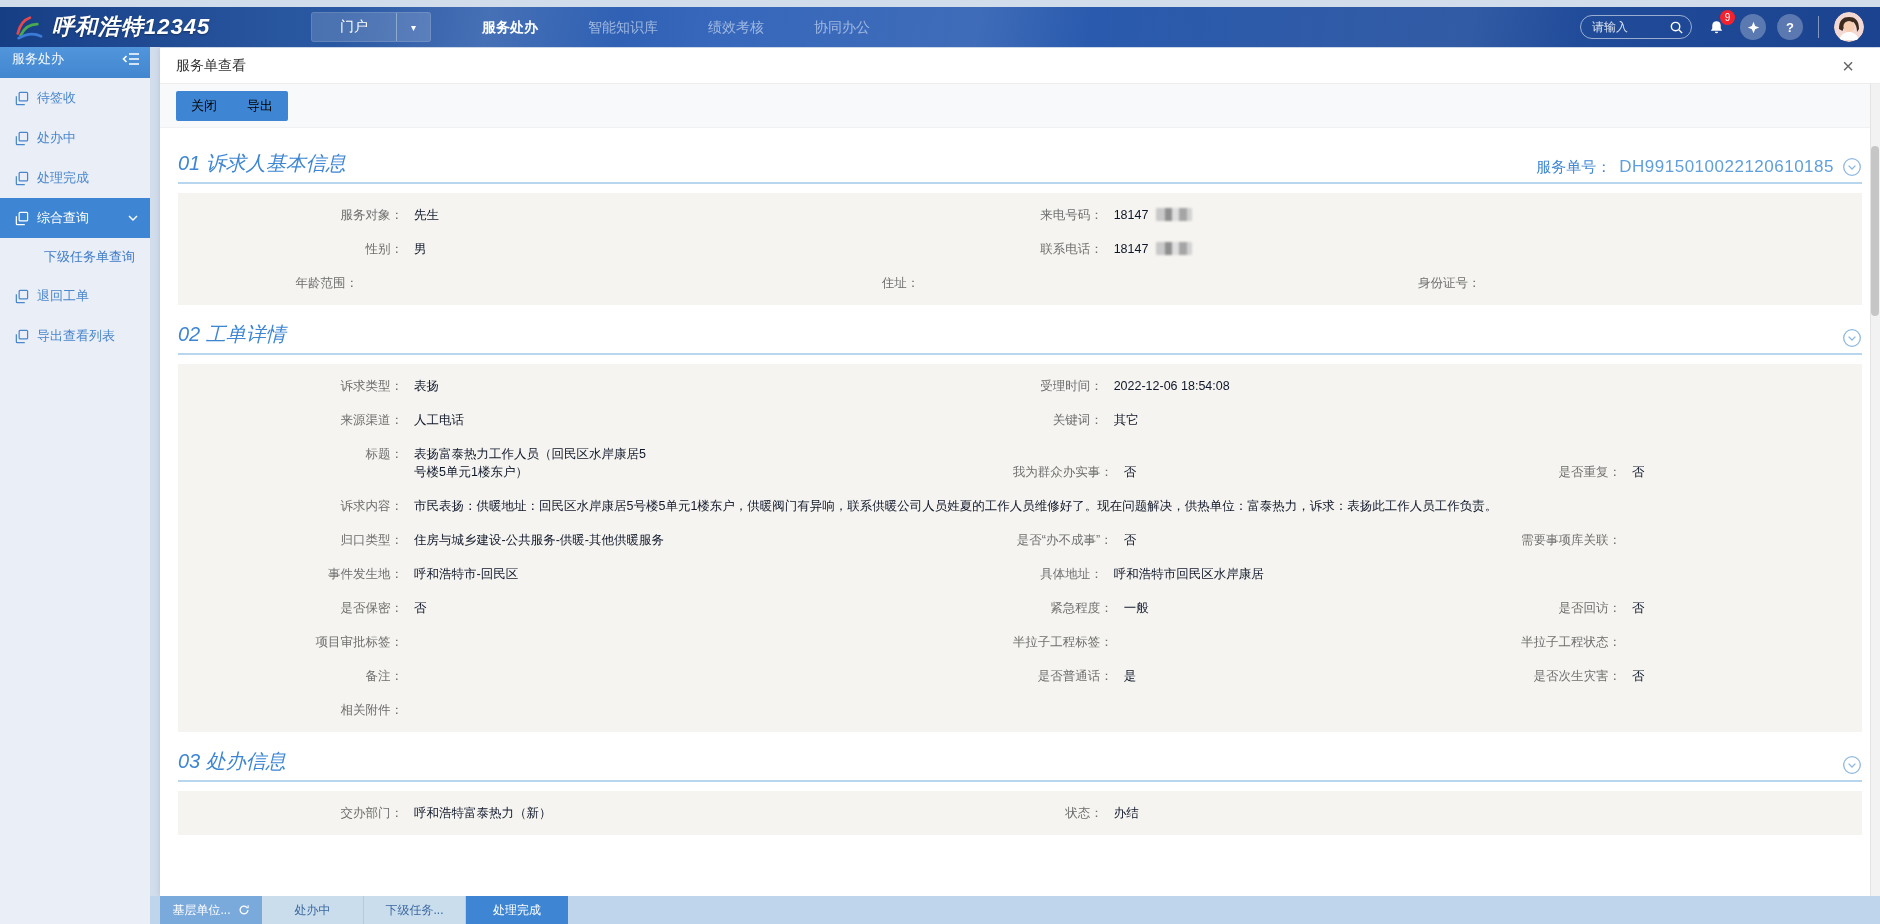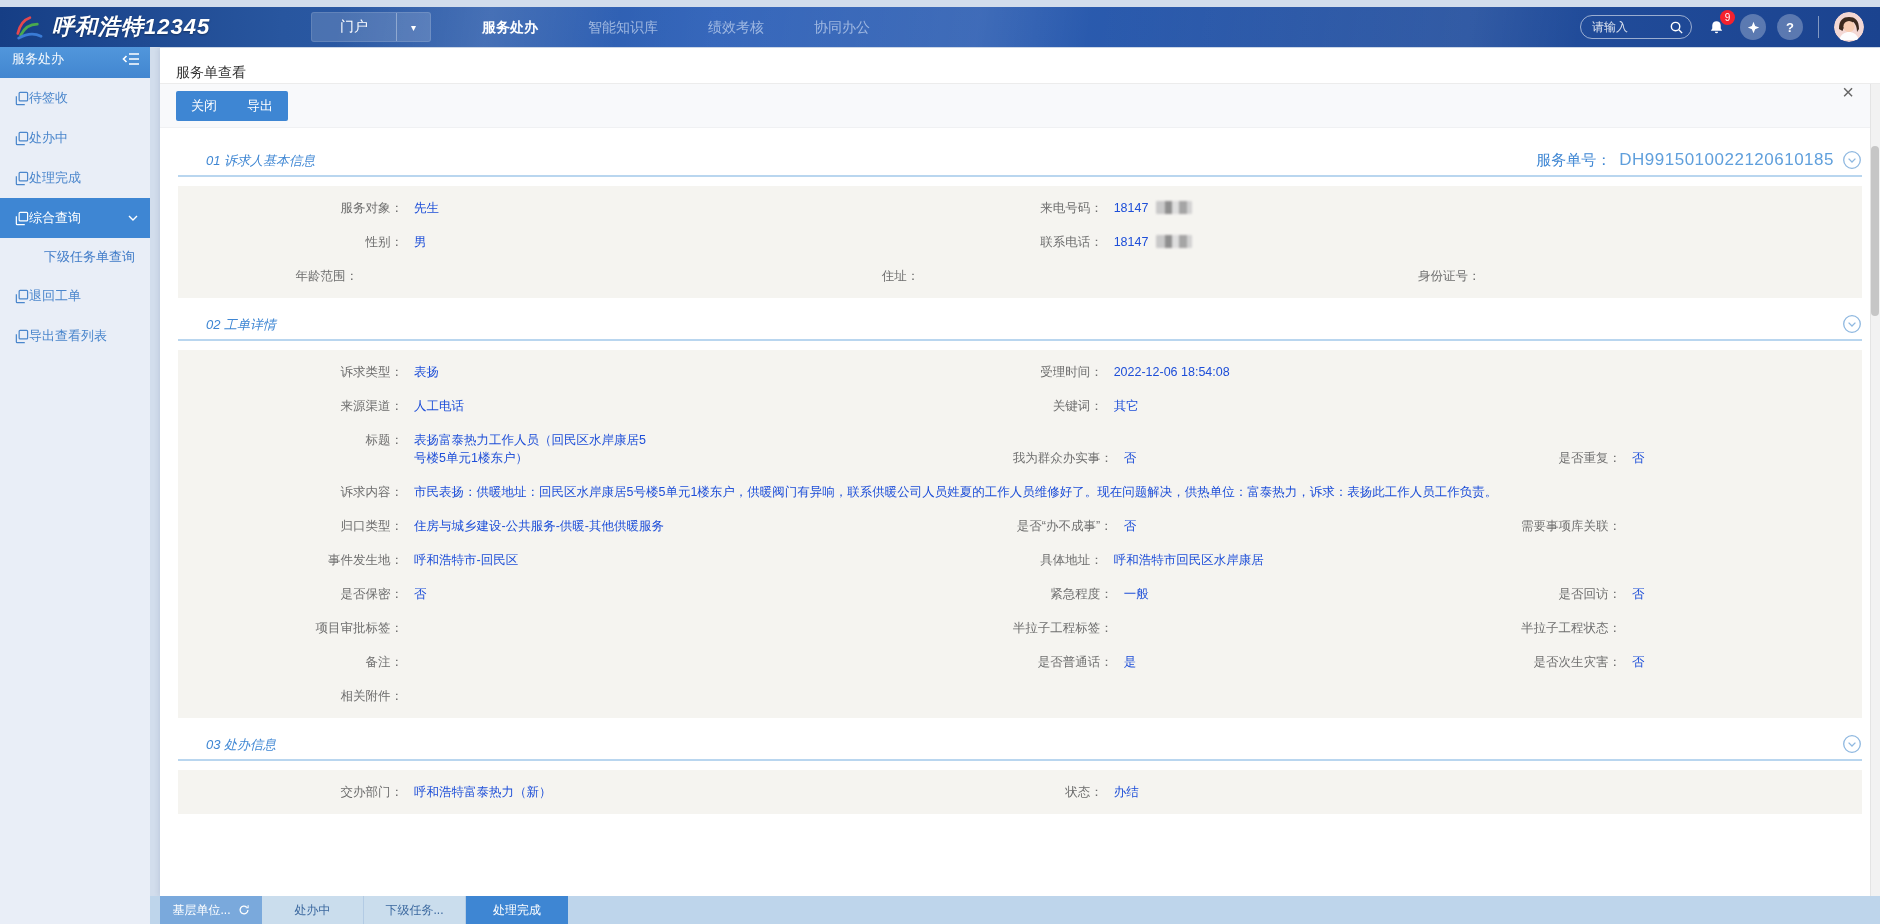--- a/index.html
+++ b/index.html
@@ -37,53 +37,53 @@
     background:#f5222d; border-radius:8px; font-size:10px; line-height:15px; text-align:center; }
   .q-mark { font-size:13px; font-weight:bold; color:#fff; }
   .nav-divider { width:1px; height:22px; background:rgba(255,255,255,.45); margin:0 4px; }
   .avatar { width:30px; height:30px; border-radius:50%; overflow:hidden; cursor:pointer; margin-right:6px; }
 
   
   .sidebar { position:absolute; top:40px; left:0; width:150px; bottom:0; background:#e9eef7; z-index:10; }
   .sb-header { height:38px; display:flex; align-items:center; justify-content:space-between;
     padding:0 10px 0 12px; background:linear-gradient(180deg,#559ade,#4286d0);
     color:rgba(255,255,255,.95); font-size:13px; }
-  .sb-item { height:40px; display:flex; align-items:center; gap:0; padding-left:14px;
+  .sb-item { height:40px; display:flex; align-items:center; gap:8px; padding-left:14px;
     color:#4a86cc; font-size:13px; cursor:pointer; position:relative; }
   .sb-item.active { background:#3e86d3; color:#fff; }
   .sb-item .chev { position:absolute; right:12px; top:17px; }
   .sb-sub { height:38px; display:flex; align-items:center; padding-left:44px;
     color:#3f7bc8; font-size:13px; cursor:pointer; }
 
   
   .main { position:absolute; left:160px; top:48px; right:0; bottom:28px; background:#fff;
     box-shadow:-2px 0 4px rgba(120,140,170,.18); }
-  .page-titlebar { height:36px; display:flex; padding:16px 16px;
-    border-bottom:1px solid #ececec; font-size:14px; color:#333;flex-direction:column; }
+  .page-titlebar { height:36px; display:flex; align-items:center; padding:16px 16px;
+    border-bottom:1px solid #ececec; font-size:14px; color:#333; }
   .close-x { margin-left:auto; font-size:20px; color:#666; cursor:pointer; line-height:20px; padding:0 10px 0 0; }
   .toolbar { height:44px; display:flex; align-items:center; padding:0 16px;
     background:#f8f9fb; border-bottom:1px solid #f0f1f3; }
   .btn-group { display:flex; background:#3e86d3; border-radius:2px; overflow:hidden; }
   .btn-group button { height:30px; padding:0 15px; border:none; background:transparent;
-    color:#ffffff; font-size:13px; font-family:inherit; cursor:pointer; }
+    color:#000000; font-size:13px; font-family:inherit; cursor:pointer; }
   .content { padding:6px 18px 0 18px; }
 
   .sec-header { display:flex; align-items:flex-end; justify-content:space-between;
     border-bottom:2px solid #b9d6ef; padding-bottom:5px; margin-top:16px; }
-  .sec-title { color:#3e86d3; font-size:13px; font-style:italic;margin-left:28px; }
+  .sec-title { color:#3e86d3; font-size:20px; font-style:italic; }
   .sec-right { display:flex; align-items:center; gap:8px; }
   .svc-label { color:#3e86d3; font-size:15px; }
   .svc-num { color:#5f9fdc; font-size:17px; letter-spacing:.5px; }
   .sec-chev { cursor:pointer; display:flex; }
 
   .block { background:#f5f4f0; margin-top:9px; padding:5px 0; }
   .row { display:flex; align-items:flex-end; padding:8px 0; }
   .field { display:flex; font-size:12.5px; line-height:18px; }
   .lbl { color:#6e6e6e; text-align:right; flex:none; }
-  .val { color:#1d4ed8; padding-left:11px; }
+  .val { color:#0f172a; padding-left:11px; }
   .fA { width:46%; } .fA > .lbl { width:225px; }
   .fD { width:54%; } .fD > .lbl { width:150px; }
   .fB { width:29%; } .fB > .lbl { width:160px; }
   .fC { width:25%; } .fC > .lbl { width:180px; }
   .fE { width:33.33%; } .fE > .lbl { width:180px; }
   .f-full { width:100%; } .f-full > .lbl { width:225px; }
   .narrow { width:252px; }
   .blur-block { display:inline-block; width:36px; height:13px; margin-left:8px; vertical-align:-2px;
     border-radius:1px; filter:blur(1.3px);
     background:linear-gradient(90deg,#c9c9c9 0 25%,#8f8f8f 0 45%,#dedede 0 65%,#a5a5a5 0 85%,#d2d2d2 0 100%);

